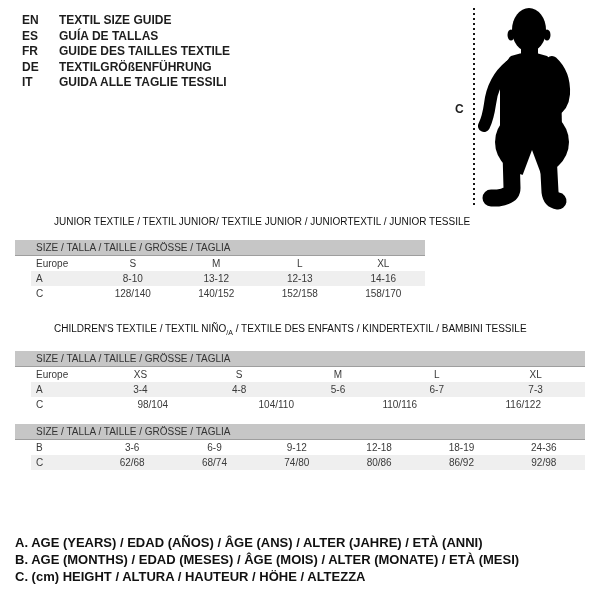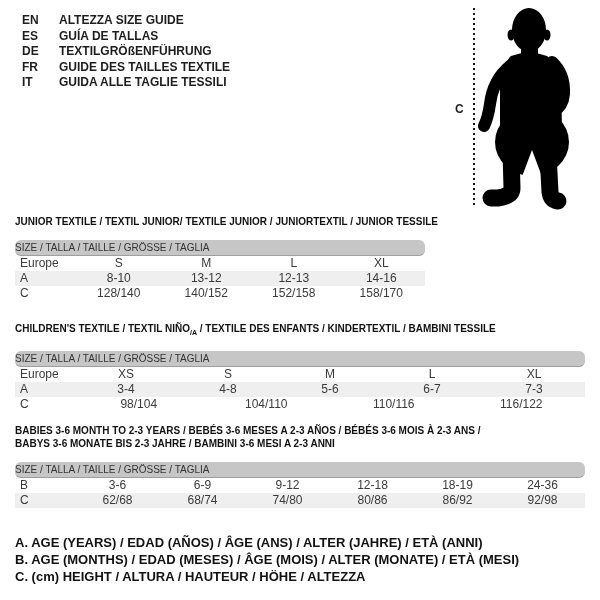--- a/index.html
+++ b/index.html
@@ -20,55 +20,55 @@
     background:repeating-linear-gradient(to bottom, #161616 0 2px, transparent 2px 5px);
   }
   .measure-label { position:absolute; left:5px; top:102px; font-weight:bold; font-size:12px; }
   .figure svg { position:absolute; left:28px; top:4px; }
 
   
   .table-block { position:absolute; left:15px; }
   #table1 { top:215px; width:410px; }
   #table2 { top:322px; width:570px; }
   #table3 { top:424px; width:570px; }
-  .t-title { font-weight:bold; font-size:10px; line-height:13px; margin-bottom:12px; white-space:nowrap; color:#111; }
+  .t-title { font-weight:normal; font-size:10px; line-height:13px; margin-bottom:12px; white-space:nowrap; color:#111;margin-left:39px; }
   .t-title .subscript { vertical-align:sub; font-size:7px; }
   .sizebar {
     height:16px; line-height:16px; background:#c6c6c6; border-bottom:1px solid #9e9e9e;
-    padding-left:0; font-size:10px; color:#333; box-sizing:border-box; white-space:nowrap;border-radius:6px;
+    padding-left:21px; font-size:10px; color:#333; box-sizing:border-box; white-space:nowrap;
   }
-  .trow { display:flex; height:15px; line-height:15px; font-size:12px; color:#3a3a3a; }
+  .trow { display:flex; height:15px; line-height:15px; font-size:10px; color:#3a3a3a;margin-left:16px; }
   .trow.shaded { background:#efefef; }
   .tlabel { width:60px; padding-left:5px; box-sizing:border-box; }
   .tcell { flex:1; text-align:center; }
 
   
   .footnotes { position:absolute; left:15px; top:534px; font-weight:bold; font-size:13px; line-height:17px; color:#111; white-space:nowrap; }
 </style>
 </head>
 <body>
 
 <div class="page">
 
   <div class="lang-list">
       <div class="lang-row">
         <span class="lang-code">EN</span>
-        <span>ALTEZZA SIZE GUIDE</span>
+        <span>TEXTIL SIZE GUIDE</span>
       </div>
       <div class="lang-row">
         <span class="lang-code">ES</span>
         <span>GUÍA DE TALLAS</span>
       </div>
       <div class="lang-row">
+        <span class="lang-code">FR</span>
+        <span>GUIDE DES TAILLES TEXTILE</span>
+      </div>
+      <div class="lang-row">
         <span class="lang-code">DE</span>
         <span>TEXTILGRÖßENFÜHRUNG</span>
-      </div>
-      <div class="lang-row">
-        <span class="lang-code">FR</span>
-        <span>GUIDE DES TAILLES TEXTILE</span>
       </div>
       <div class="lang-row">
         <span class="lang-code">IT</span>
         <span>GUIDA ALLE TAGLIE TESSILI</span>
       </div>
     </div>
 
   <div class="figure">
     <div class="measure-line"></div>
     <div class="measure-label">C</div>
@@ -147,24 +147,20 @@
           <div class="tlabel">C</div>
           <div class="tcell">98/104</div>
           <div class="tcell">104/110</div>
           <div class="tcell">110/116</div>
           <div class="tcell">116/122</div>
         </div>
       </div>
   </div>
 
   <div class="table-block" id="table3">
-    <div class="t-title">
-      <div>BABIES 3-6 MONTH TO 2-3 YEARS / BEBÉS 3-6 MESES A 2-3 AÑOS / BÉBÉS 3-6 MOIS À 2-3 ANS /</div>
-      <div>BABYS 3-6 MONATE BIS 2-3 JAHRE / BAMBINI 3-6 MESI A 2-3 ANNI</div>
-    </div>
     <div class="sizebar">SIZE / TALLA / TAILLE / GRÖSSE / TAGLIA</div>
     <div>
         <div class="trow">
           <div class="tlabel">B</div>
           <div class="tcell">3-6</div>
           <div class="tcell">6-9</div>
           <div class="tcell">9-12</div>
           <div class="tcell">12-18</div>
           <div class="tcell">18-19</div>
           <div class="tcell">24-36</div>

